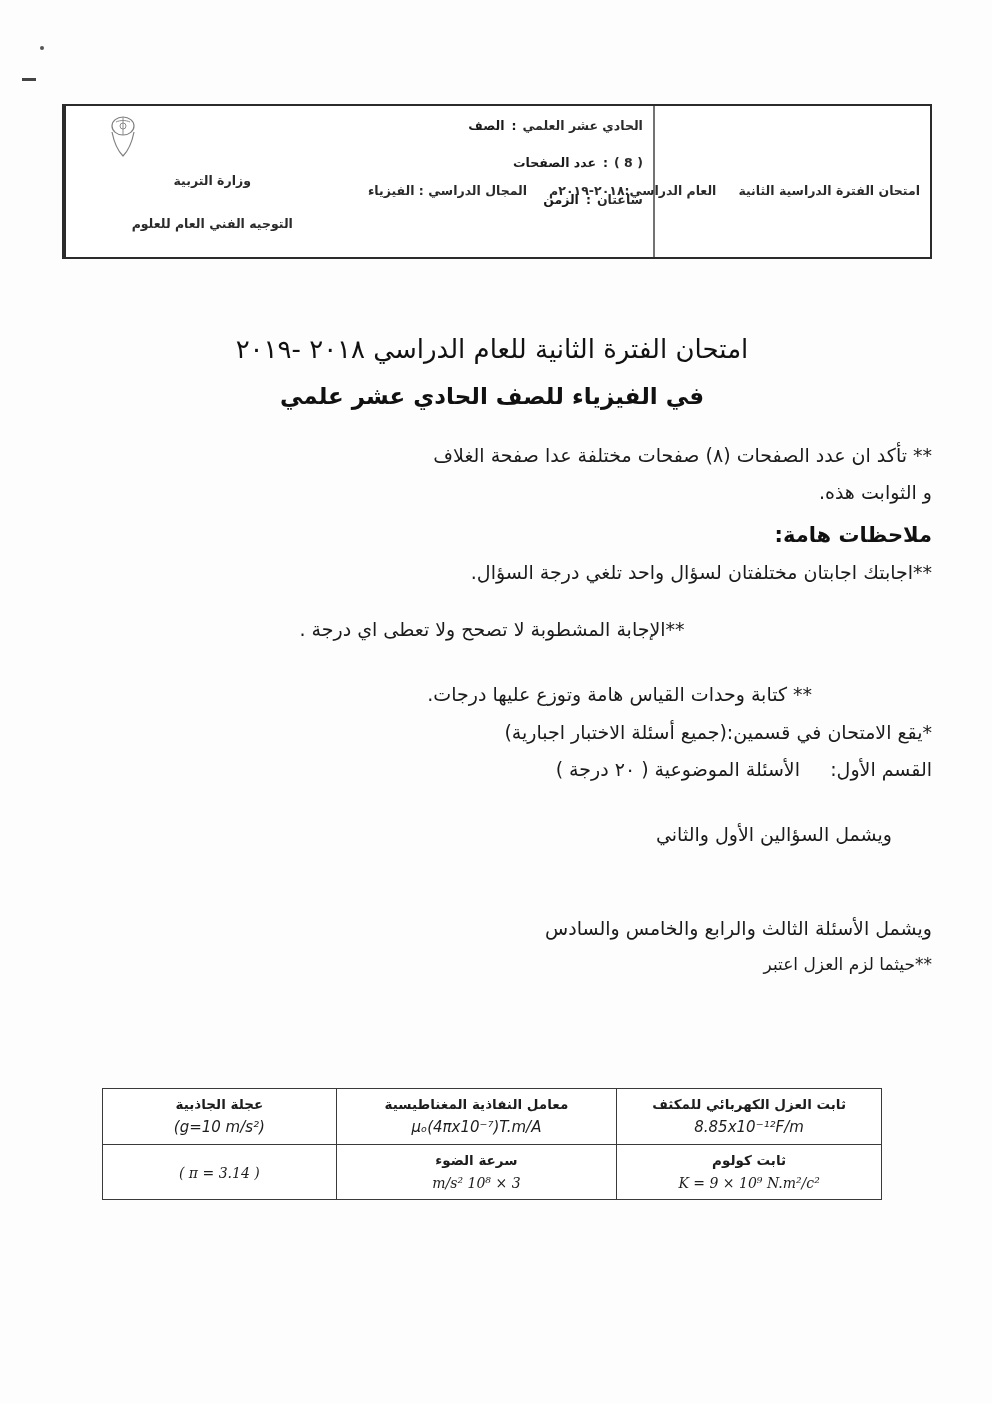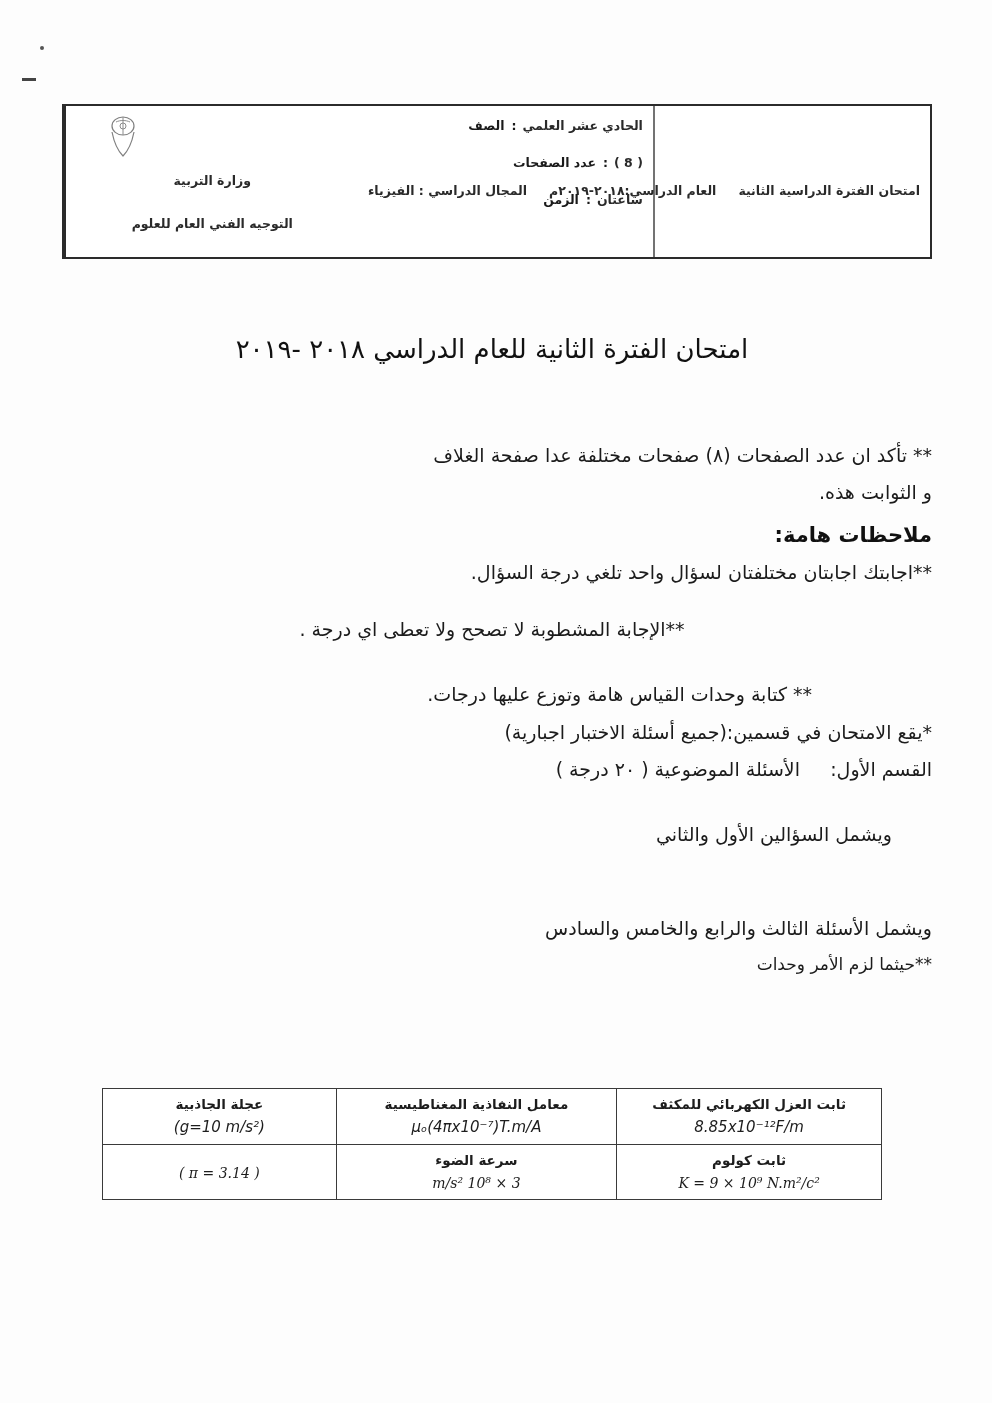--- a/index.html
+++ b/index.html
@@ -253,20 +253,21 @@
         <circle cx="21" cy="14" r="3" fill="none" stroke="#666" stroke-width="1"></circle>
       </svg>
       <div class="hdr-ministry" style="margin-top:40px;">وزارة التربية</div>
       <div class="hdr-ministry">التوجيه الفني العام للعلوم</div>
     </div>
 
   </div>
 
   <div class="title-block">
     <div class="title-main">امتحان الفترة الثانية للعام الدراسي  ٢٠١٨ -٢٠١٩</div>
+    <div class="title-sub">في الفيزياء للصف الحادي عشر علمي</div>
   </div>
 
   <div class="body-area">
 
     <p class="para">** تأكد ان عدد الصفحات (٨) صفحات مختلفة عدا صفحة الغلاف</p>
     <p class="para">و الثوابت هذه.</p>
 
     <div class="notes-heading">ملاحظات هامة:</div>
 
     <p class="para">**اجابتك اجابتان مختلفتان لسؤال واحد تلغي درجة السؤال.</p>
@@ -282,21 +283,21 @@
       <span>الأسئلة الموضوعية ( ٢٠ درجة )</span>
     </p>
 
     <div class="spacer-28"></div>
     <p class="para indent-1">ويشمل السؤالين الأول والثاني</p>
 
     <div class="spacer-28"></div>
 
     <div class="spacer-28"></div>
     <p class="para">ويشمل الأسئلة الثالث والرابع والخامس والسادس</p>
-    <p class="para small">**حيثما لزم الأمر وحدات</p>
+    <p class="para small">**حيثما لزم العزل اعتبر</p>
   </div>
 
   <table class="const-table">
     <tbody>
       <tr>
         <td class="col-a">
           <span class="cell-title">ثابت العزل الكهربائي للمكثف</span>
           <span class="cell-val">8.85x10⁻¹²F/m</span>
         </td>
         <td class="col-b">

